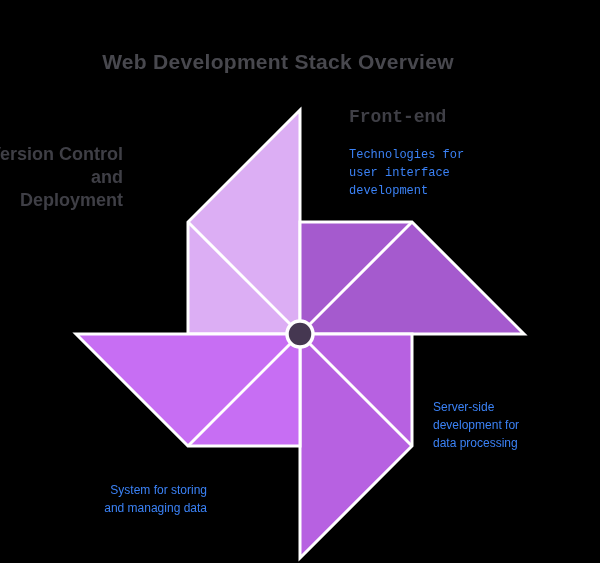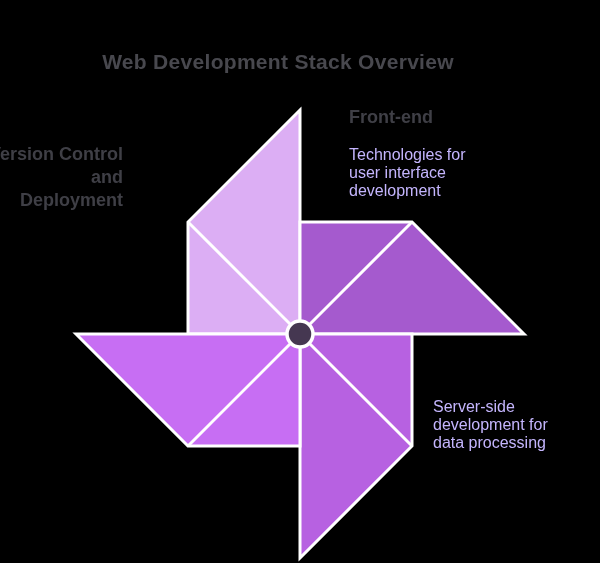--- a/index.html
+++ b/index.html
@@ -50,26 +50,26 @@
   }
   .section .heading {
     font-size: 18px;
     font-weight: 700;
     line-height: 23px;
     color: #3f3f46;
     white-space: pre-line;
   }
   .section .desc {
     margin-top: 17px;
-    font-size: 16px;
+    font-size: 12px;
     line-height: 18px;
-    color: #c4b5fd;
+    color: #3b82f6;
     white-space: pre-line;
   }
-  .sec-front-end   { left: 349px;  top: 106px; text-align: left;  }
+  .sec-front-end   { left: 349px;  top: 106px; text-align: left; font-family: Liberation Mono, monospace;  }
   .sec-back-end    { left: 433px;  top: 381px; text-align: left;  }
   .sec-database    { right: 349px; top: 464px; text-align: right; }
   .sec-version     { right: 433px; top: 143px; text-align: right; }
 </style>
 </head>
 <body>
 
 <div class="canvas">
 
   <h1 class="title">Web Development Stack Overview</h1>
@@ -106,20 +106,22 @@
 development</div>
   </div>
 
   <div class="section sec-back-end">
     <div class="desc">Server-side
 development for
 data processing</div>
   </div>
 
   <div class="section sec-database">
+    <div class="desc">System for storing
+and managing data</div>
   </div>
 
   <div class="section sec-version">
     <div class="heading">Version Control
 and
 Deployment</div>
   </div>
 
 </div>
 

